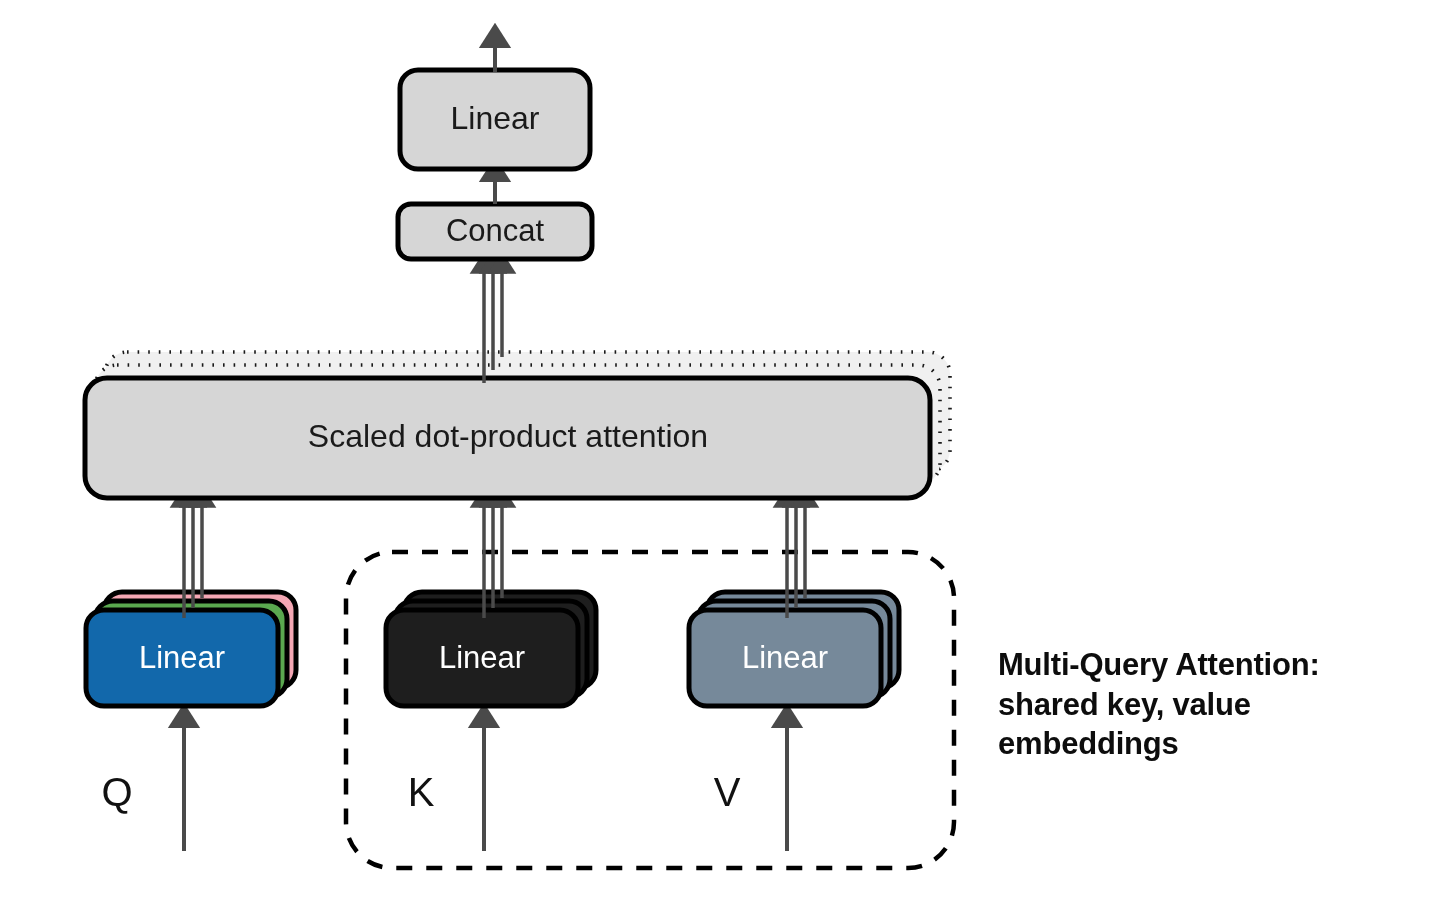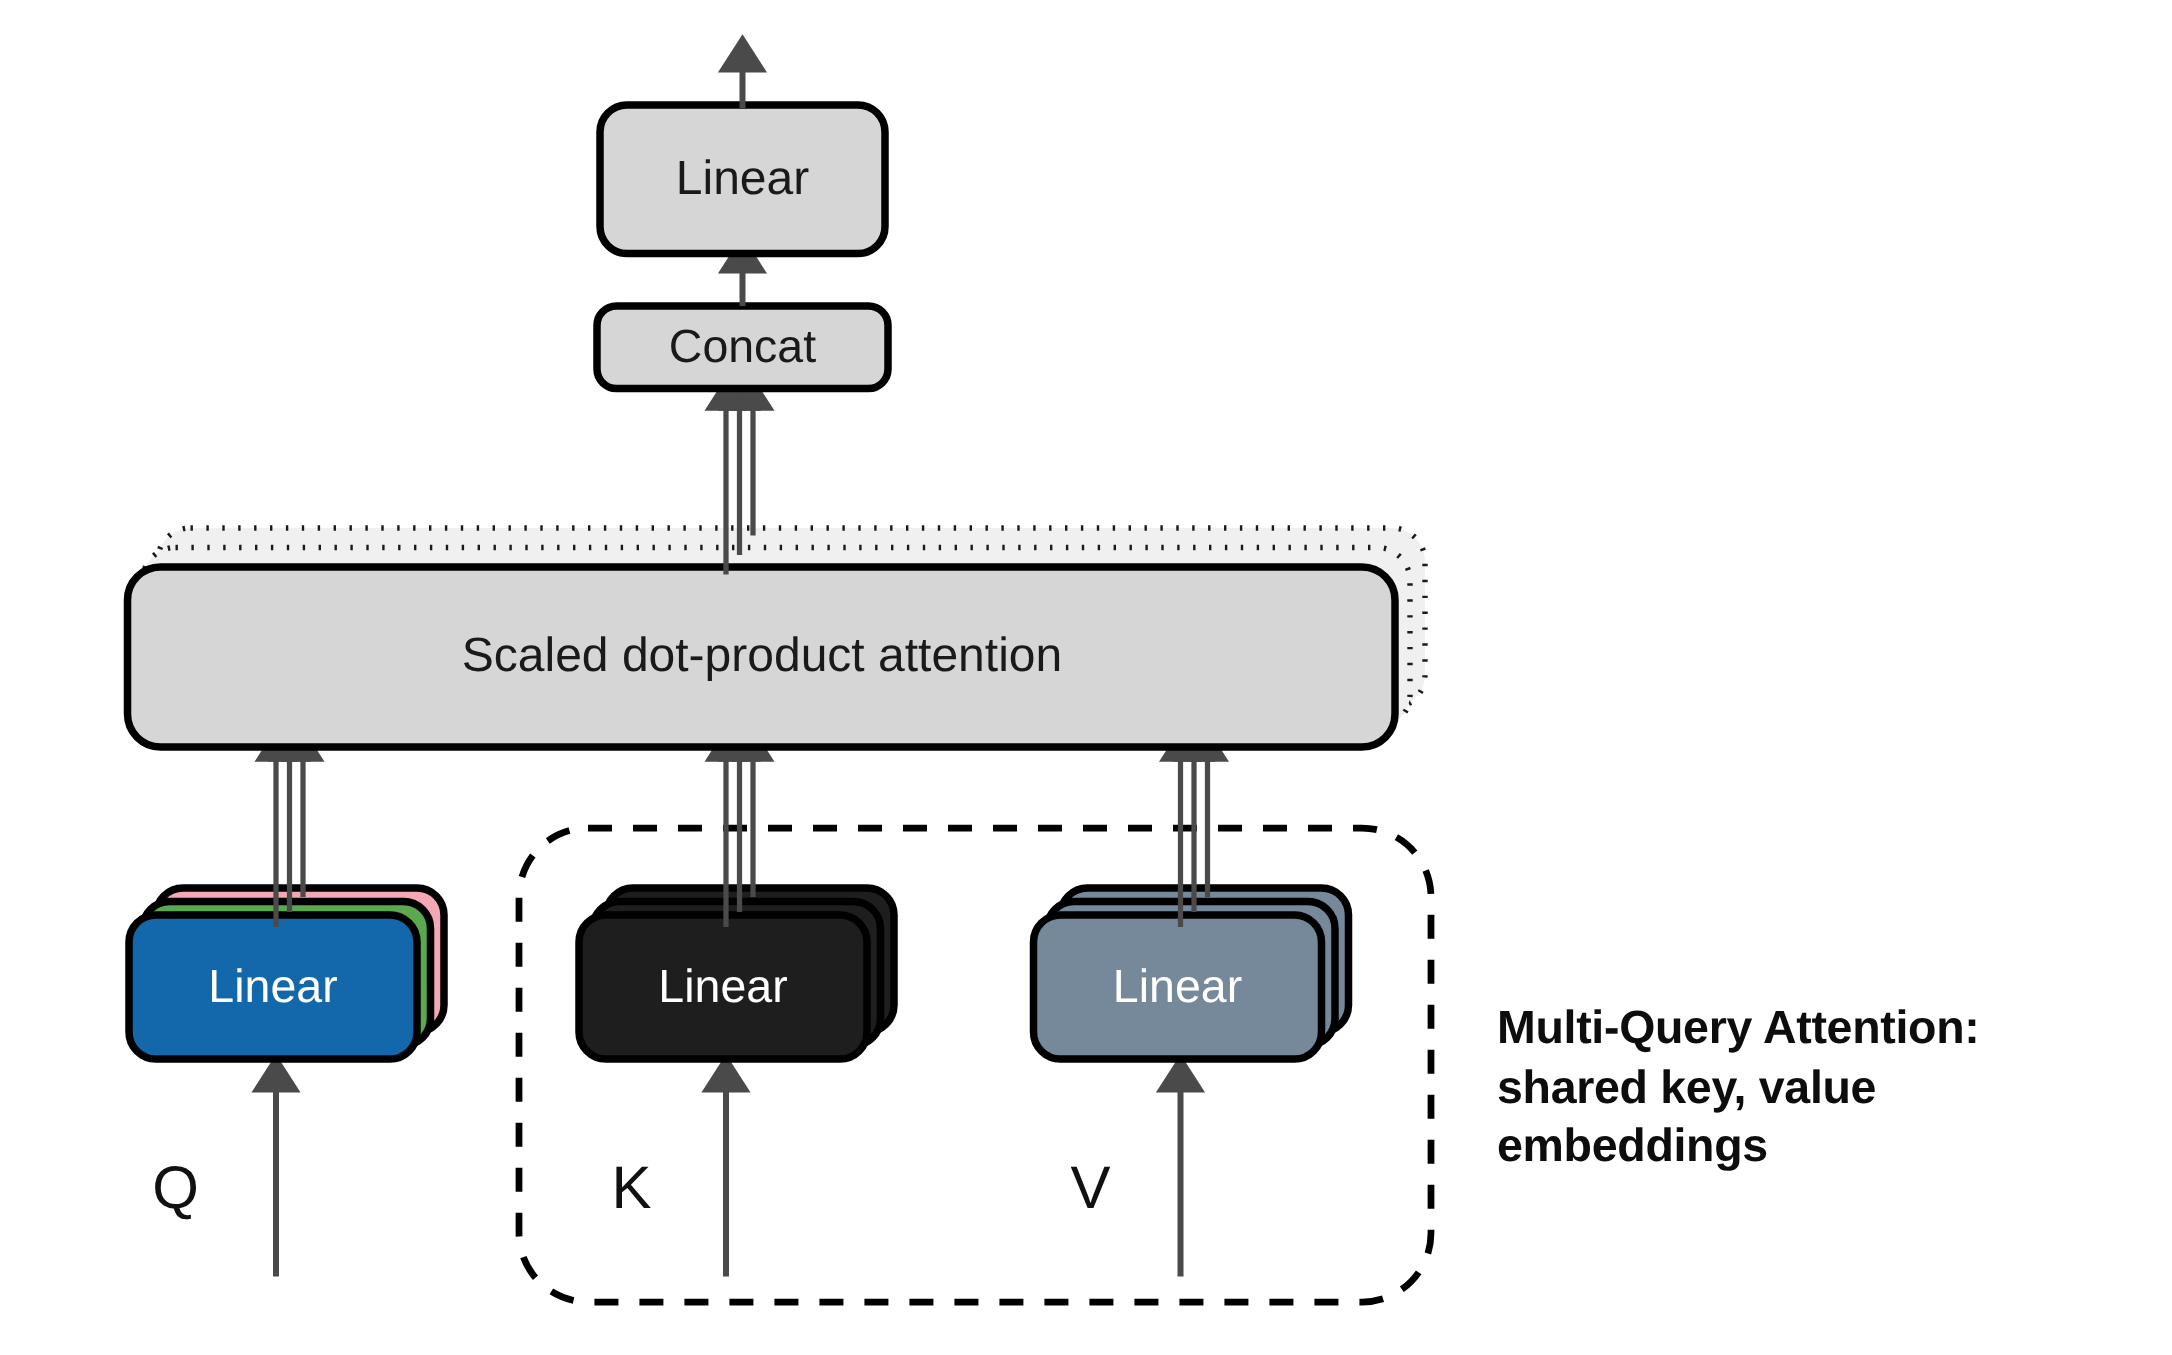--- a/index.html
+++ b/index.html
@@ -138,17 +138,17 @@
       <text class="box-label lbl-dark" x="495" y="121" font-size="32">Linear</text>
     </g>
 
     <line x1="495" y1="72" x2="495" y2="36" stroke="#4a4a4a" stroke-width="4" marker-end="url(#arrowhead)"></line>
 
     <text class="io-label" x="117" y="795" font-size="40">Q</text>
     <text class="io-label" x="421" y="795" font-size="40">K</text>
     <text class="io-label" x="727" y="795" font-size="40">V</text>
   </svg>
 
-  <div class="annot" style="left:998px; top:645px; width:420px;margin-top:20px;">Multi-Query Attention:
+  <div class="annot" style="left:998px; top:645px; width:420px;">Multi-Query Attention:
 shared key, value
 embeddings</div>
 
 </div>
 
 </body></html>

